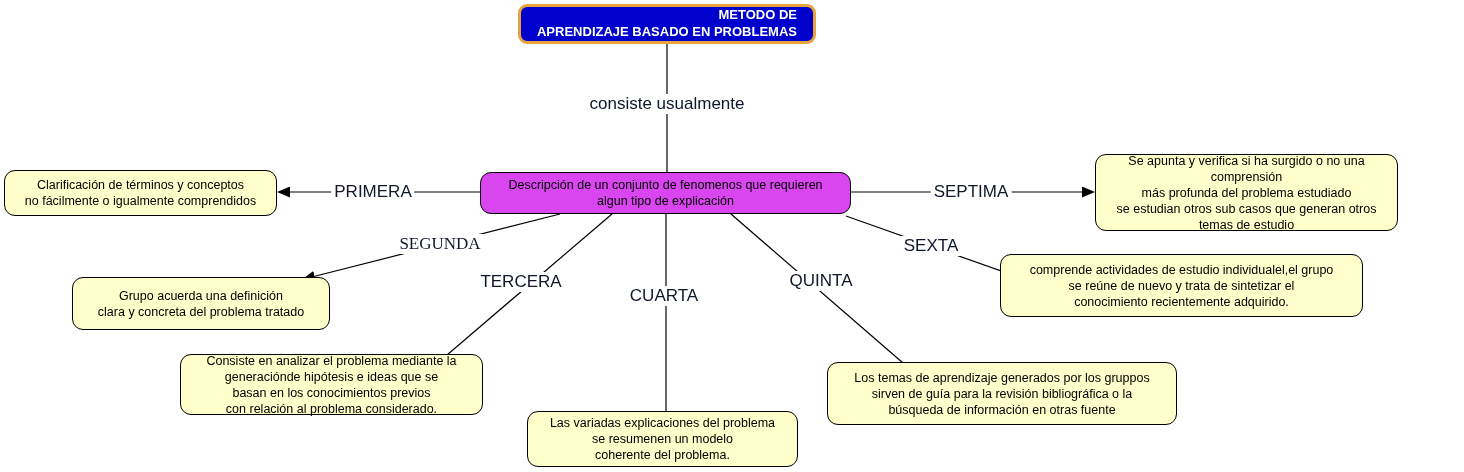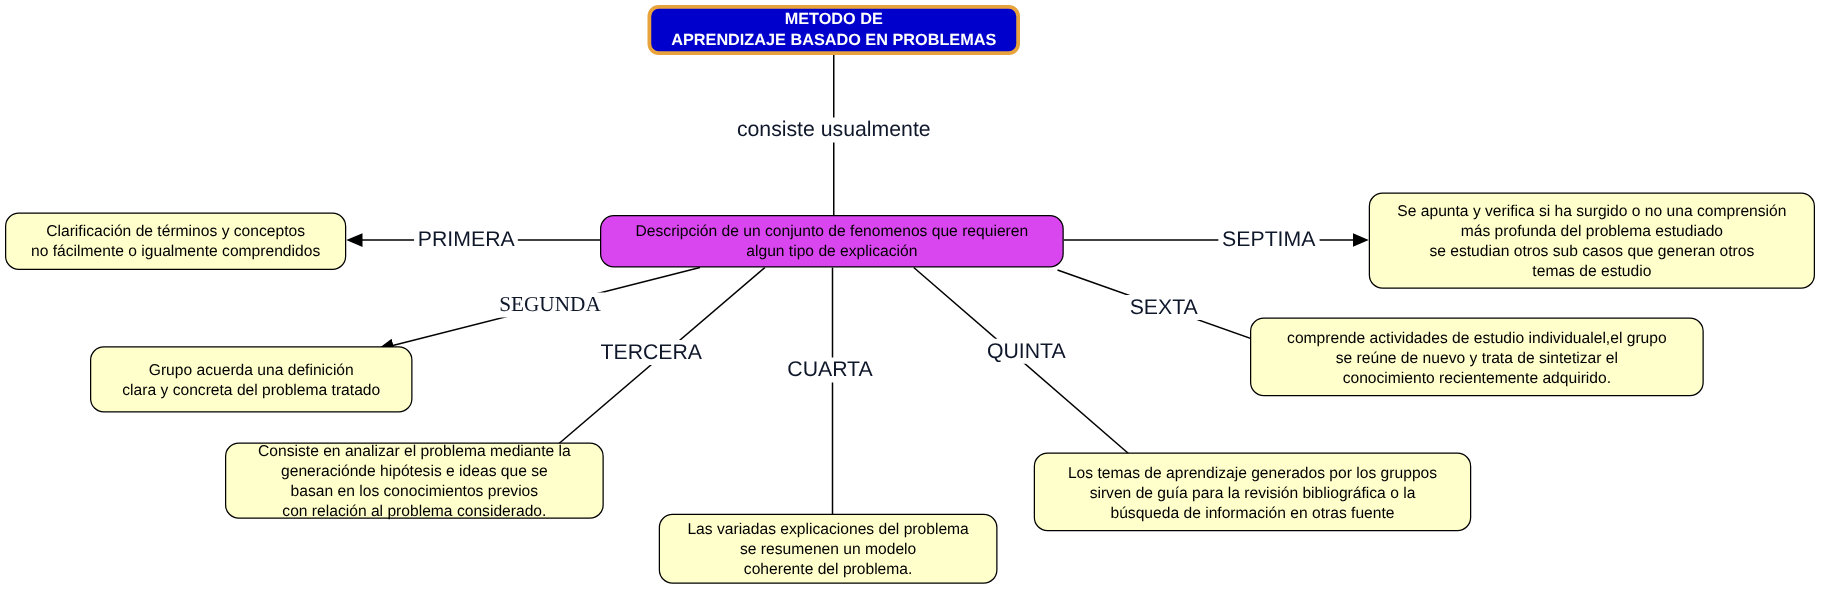--- a/index.html
+++ b/index.html
@@ -69,21 +69,21 @@
 
     <line x1="612" y1="214" x2="447" y2="355" stroke="#000" stroke-width="1.2"></line>
 
     <line x1="666" y1="214" x2="666" y2="412" stroke="#000" stroke-width="1.2"></line>
 
     <line x1="731" y1="214" x2="903" y2="363" stroke="#000" stroke-width="1.2"></line>
 
     <line x1="846" y1="216" x2="1018" y2="277" stroke="#000" stroke-width="1.2" marker-end="url(#arrow)"></line>
   </svg>
 
-  <div class="node node-root" style="left:518px;top:4px;width:298px;height:40px;">METODO DE
+  <div class="node node-root" style="left:518px;top:4px;width:298px;height:40px;text-align:right;">METODO DE
 APRENDIZAJE BASADO EN PROBLEMAS</div>
 
   <div class="node node-central" style="left:480px;top:172px;width:371px;height:42px;">Descripción de un conjunto de fenomenos que requieren
 algun tipo de explicación</div>
 
   <div class="node" style="left:4px;top:170px;width:273px;height:46px;">Clarificación de términos y conceptos
 no fácilmente o igualmente comprendidos</div>
 
   <div class="node" style="left:72px;top:277px;width:258px;height:53px;">Grupo acuerda una definición
 clara y concreta del problema tratado</div>
@@ -98,27 +98,27 @@
 coherente del problema.</div>
 
   <div class="node" style="left:827px;top:362px;width:350px;height:63px;">Los temas de aprendizaje generados por los gruppos
 sirven de guía para la revisión bibliográfica o la
 búsqueda de información en otras fuente</div>
 
   <div class="node" style="left:1000px;top:254px;width:363px;height:63px;">comprende actividades de estudio individualel,el grupo
 se reúne de nuevo y trata de sintetizar el
 conocimiento recientemente adquirido.</div>
 
-  <div class="node" style="left:1095px;top:154px;width:357px;height:77px;">Se apunta y verifica si ha surgido o no una comprensión
+  <div class="node" style="left:1095px;top:154px;width:303px;height:77px;">Se apunta y verifica si ha surgido o no una comprensión
 más profunda del problema estudiado
 se estudian otros sub casos que generan otros
 temas de estudio</div>
 
   <span class="link-label" style="left:667px;top:104px;">consiste usualmente</span>
   <span class="link-label" style="left:373px;top:192px;">PRIMERA</span>
   <span class="link-label" style="left:440px;top:244px;font-family:Liberation Serif, serif;">SEGUNDA</span>
   <span class="link-label" style="left:521px;top:282px;">TERCERA</span>
   <span class="link-label" style="left:664px;top:296px;">CUARTA</span>
   <span class="link-label" style="left:821px;top:281px;">QUINTA</span>
   <span class="link-label" style="left:931px;top:246px;">SEXTA</span>
-  <span class="link-label" style="left:971px;top:192px;margin-left:44px;">SEPTIMA</span>
+  <span class="link-label" style="left:971px;top:192px;">SEPTIMA</span>
 
 </div>
 
 </body></html>

